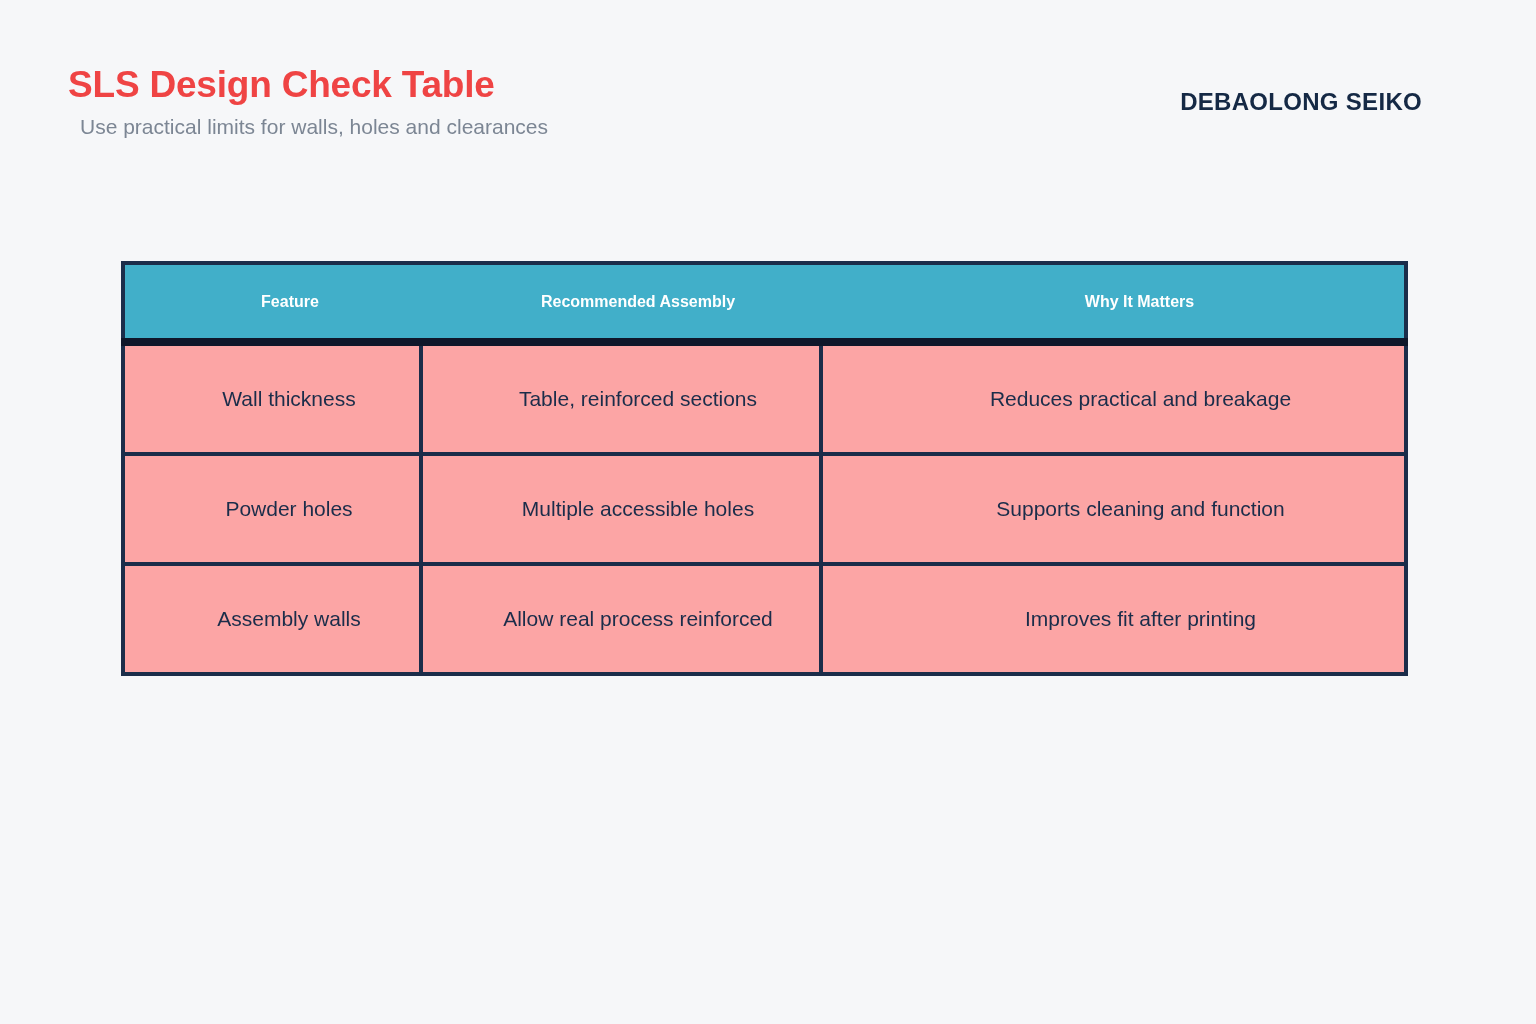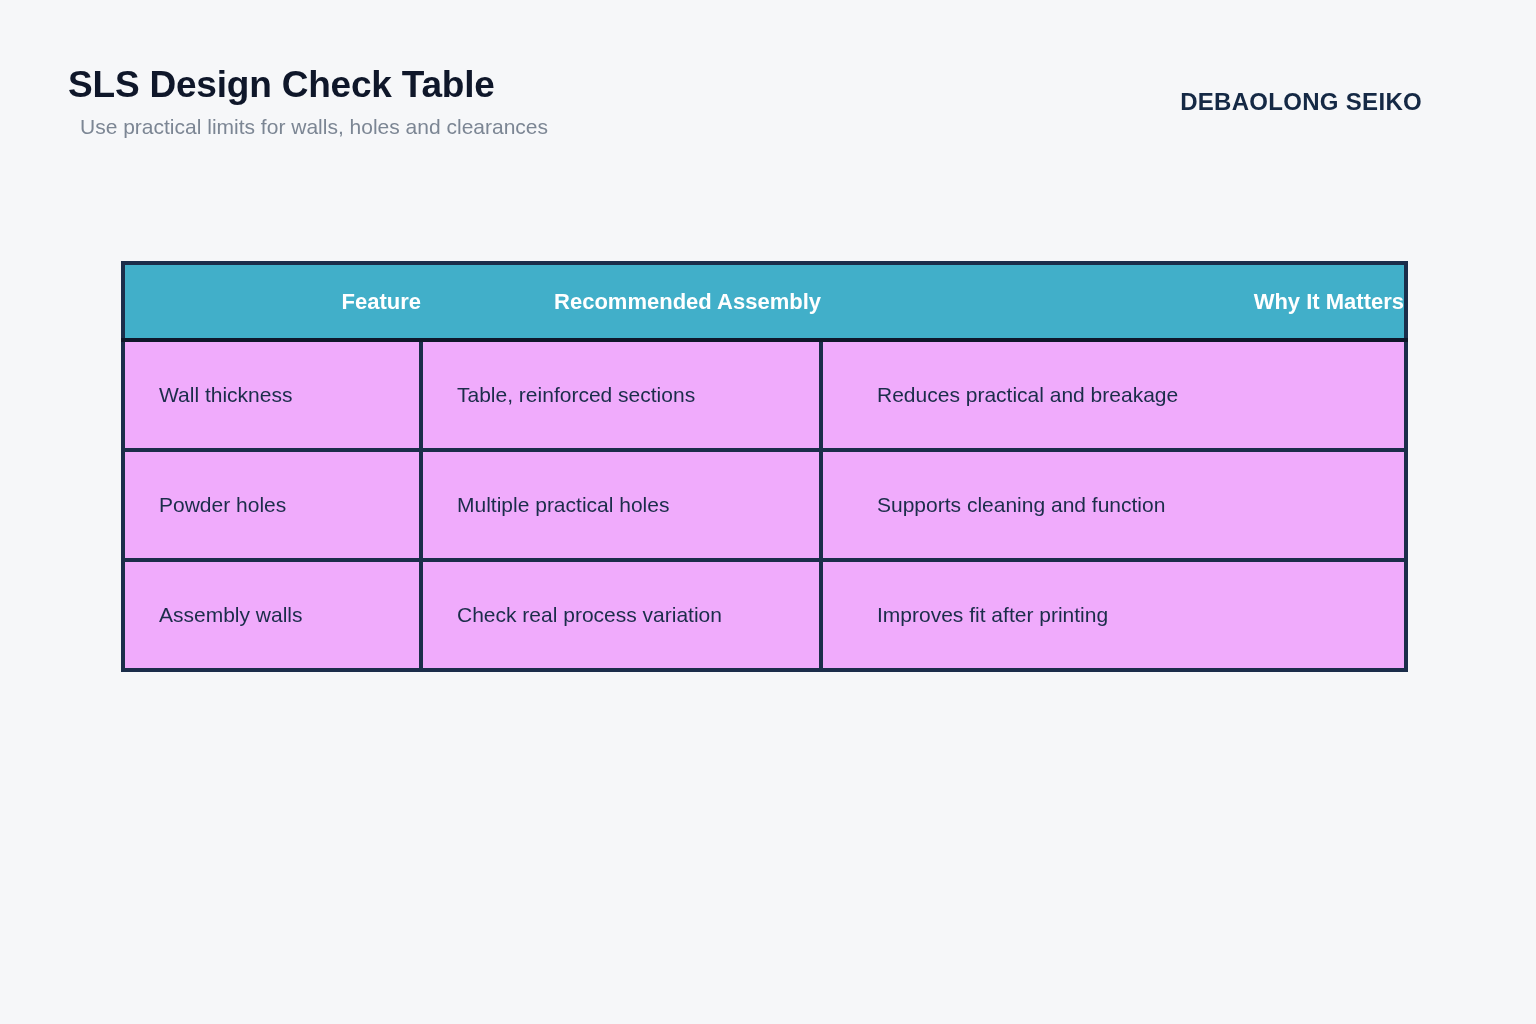--- a/index.html
+++ b/index.html
@@ -34,21 +34,21 @@
   .title-block {
     position: absolute;
     left: 68px;
     top: 62px;
   }
 
   .page-title {
     margin: 0;
     font-size: 37px;
     font-weight: bold;
-    color: #0f172a;
+    color: #ef4444;
     letter-spacing: -0.2px;
     line-height: 46px;
     white-space: nowrap;
   }
 
   .page-subtitle {
     margin: 12px;
     margin-top: 6px;
     font-size: 21px;
     font-weight: normal;
@@ -83,41 +83,41 @@
     border: 4px solid #1b2d4a;
   }
 
   table.check-table col.c1 { width: 298px; }
   table.check-table col.c2 { width: 400px; }
   table.check-table col.c3 { width: 585px; }
 
   thead tr.header-row th {
     background: #41afc9;
     color: #ffffff;
-    font-size: 22px;
+    font-size: 16px;
     font-weight: bold;
-    text-align: right;
+    text-align: center;
     padding: 0 0 0 34px;
     height: 73px;
     vertical-align: middle;
     border: none;
-    border-bottom: 4px solid #0f172a;
+    border-bottom: 8px solid #0f172a;
     white-space: nowrap;
   }
 
   thead tr.header-row th.col-3 {
     padding-left: 54px;
   }
 
   tbody tr.body-row td {
-    background: #f0abfc;
+    background: #fca5a5;
     color: #1b2d4a;
     font-size: 21px;
     font-weight: normal;
-    text-align: left;
+    text-align: center;
     height: 106px;
     vertical-align: middle;
     padding: 0 0 0 34px;
     border-right: 4px solid #1b2d4a;
     border-bottom: 4px solid #1b2d4a;
     white-space: nowrap;
   }
 
   tbody tr.body-row td.col-3 {
     padding-left: 54px;
@@ -159,25 +159,25 @@
         </tr>
       </thead>
       <tbody>
         <tr class="body-row">
           <td class="col-1">Wall thickness</td>
           <td class="col-2">Table, reinforced sections</td>
           <td class="col-3">Reduces practical and breakage</td>
         </tr>
         <tr class="body-row">
           <td class="col-1">Powder holes</td>
-          <td class="col-2">Multiple practical holes</td>
+          <td class="col-2">Multiple accessible holes</td>
           <td class="col-3">Supports cleaning and function</td>
         </tr>
         <tr class="body-row">
           <td class="col-1">Assembly walls</td>
-          <td class="col-2">Check real process variation</td>
+          <td class="col-2">Allow real process reinforced</td>
           <td class="col-3">Improves fit after printing</td>
         </tr>
       </tbody>
     </table>
   </div>
 
 </div>
 
 </body></html>

